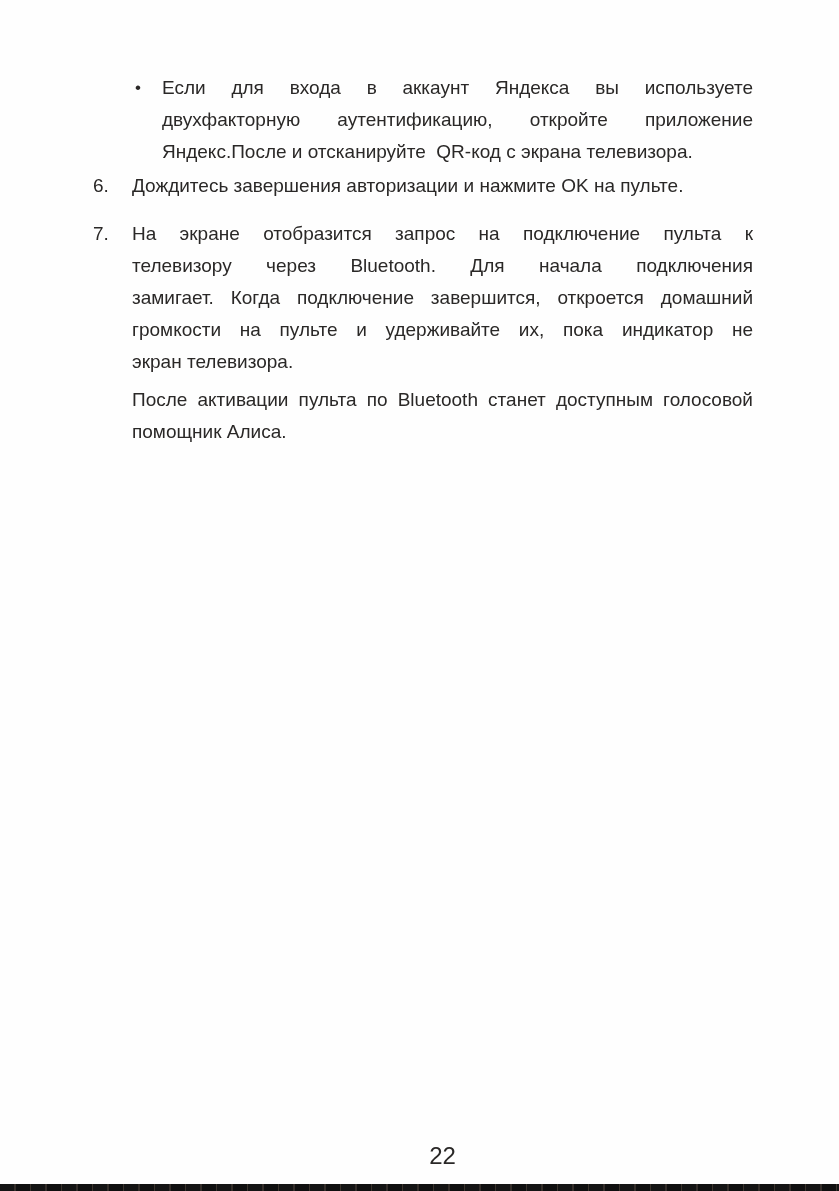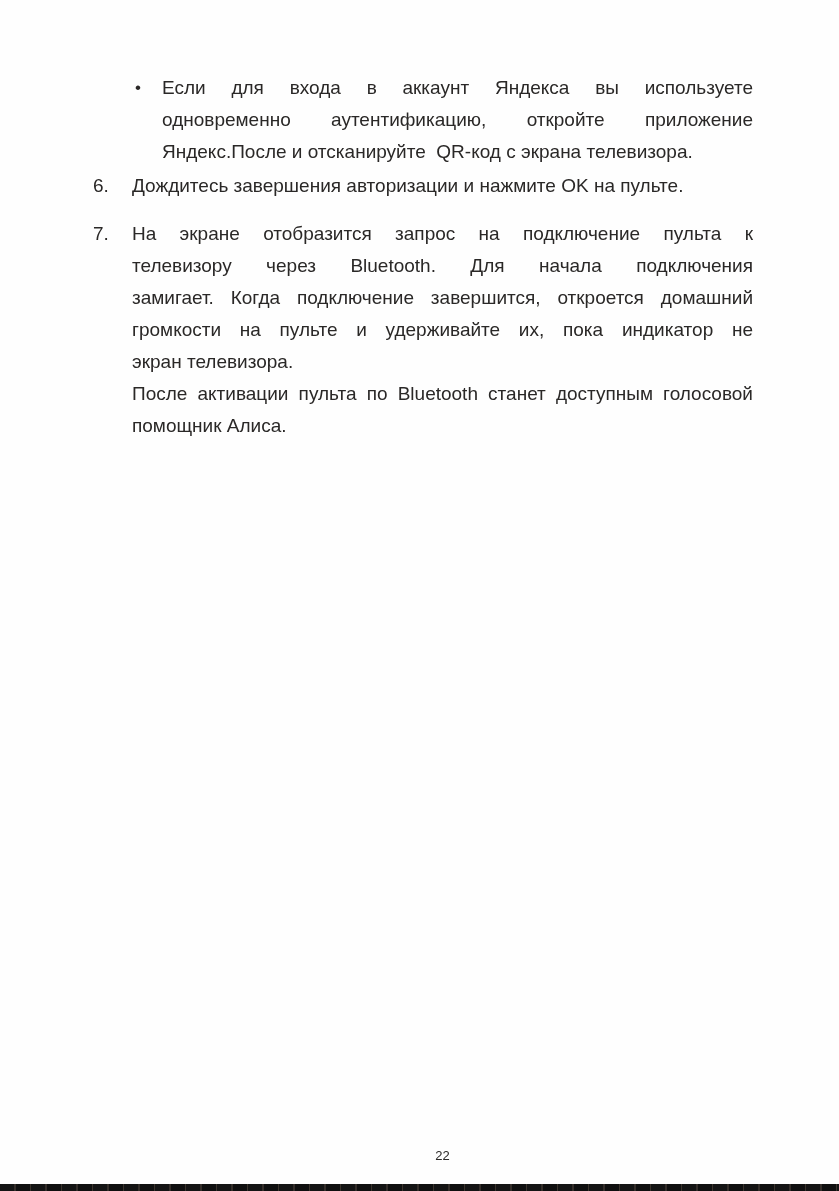--- a/index.html
+++ b/index.html
@@ -40,26 +40,26 @@
     text-align: justify;
     text-align-last: justify;
   }
   .lline {
     text-align: left;
     white-space: pre-wrap;
   }
   .b { font-weight: normal; }
   .item-6 { margin-top: 2px; }
   .item-7 { margin-top: 16px; }
-  .followup { }
+  .followup { margin-top: 6px; }
   .page-number {
     position: absolute;
     left: 0; right: 0; top: 1140px;
     text-align: center;
-    font-size: 13px;
+    font-size: 24px;
     line-height: 32px;
     color: #2a2827;
     padding-left: 46px;
   }
   .bottom-edge {
     position: absolute;
     left: 0; top: 1184px;
     width: 839px; height: 7px;
     background: repeating-linear-gradient(90deg,
       #141414 0px, #141414 14px,
@@ -72,21 +72,21 @@
 <body>
 
 <div class="page">
 
   <div class="content">
 
     <div class="bullet-row">
       <span class="bullet-marker">•</span>
       <div class="body">
         <div class="jline">Если для входа в аккаунт Яндекса вы используете</div>
-        <div class="jline">одновременно аутентификацию, откройте приложение</div>
+        <div class="jline">двухфакторную аутентификацию, откройте приложение</div>
         <div class="lline">Яндекс.После и отсканируйте  QR-код с экрана телевизора.</div>
       </div>
     </div>
 
     <div class="item item-6">
       <span class="num">6.</span>
       <div class="body">
         <div class="lline"><span>Дождитесь завершения авторизации и нажмите </span><span class="b">OK</span><span> на пульте.</span></div>
       </div>
     </div>

